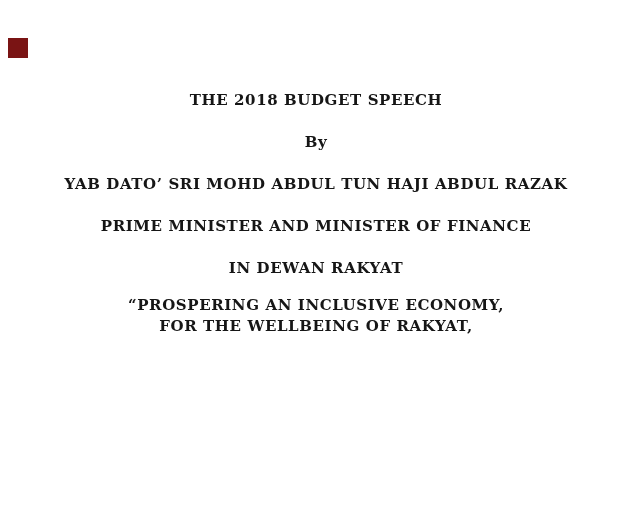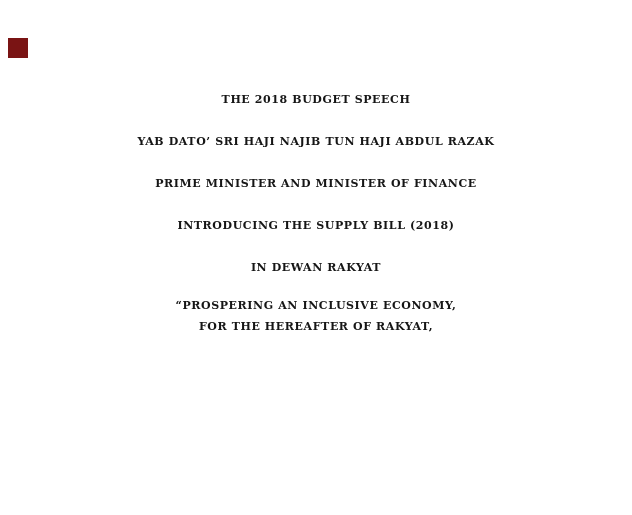--- a/index.html
+++ b/index.html
@@ -28,21 +28,21 @@
   }
   .content {
     position: absolute;
     left: 0;
     top: 0;
     width: 632px;
     padding-top: 79px;
     text-align: center;
     color: #161616;
     font-weight: 700;
-    font-size: 11px;
+    font-size: 15px;
     letter-spacing: 0.6px;
   }
   .line {
     line-height: 42px;
     white-space: nowrap;
   }
   .quote-block {
     margin-top: 6px;
   }
   .quote-line {
@@ -52,24 +52,24 @@
 </style>
 </head>
 <body>
 
 <div class="page">
 
   <div class="red-marker" style="background:#7a1414"></div>
 
   <div class="content">
     <div class="line">THE 2018 BUDGET SPEECH</div>
-    <div class="line">YAB DATO’ SRI HAJI NAJIB TUN HAJI ABDUL RAZAK</div>
+    <div class="line">By</div>
+    <div class="line">YAB DATO’ SRI MOHD ABDUL TUN HAJI ABDUL RAZAK</div>
     <div class="line">PRIME MINISTER AND MINISTER OF FINANCE</div>
-    <div class="line">INTRODUCING THE SUPPLY BILL (2018)</div>
     <div class="line">IN DEWAN RAKYAT</div>
 
     <div class="quote-block">
       <div class="quote-line">“PROSPERING AN INCLUSIVE ECONOMY,</div>
-      <div class="quote-line">FOR THE HEREAFTER OF RAKYAT,</div>
+      <div class="quote-line">FOR THE WELLBEING OF RAKYAT,</div>
     </div>
   </div>
 
 </div>
 
 </body></html>

